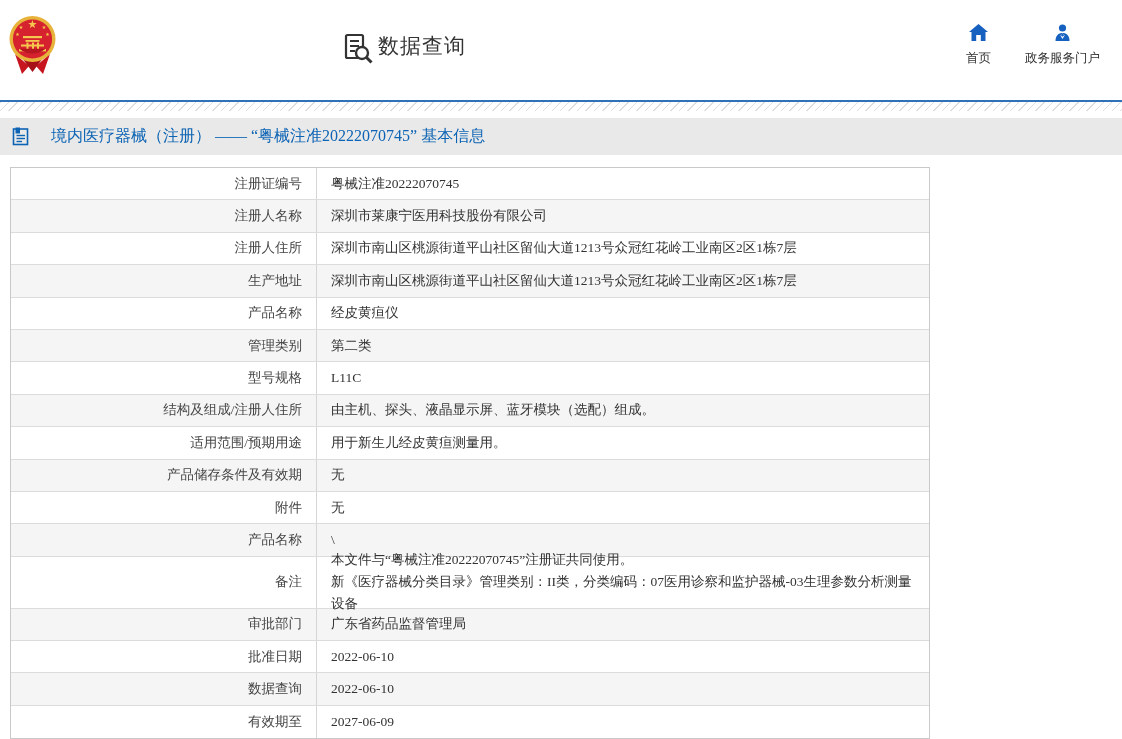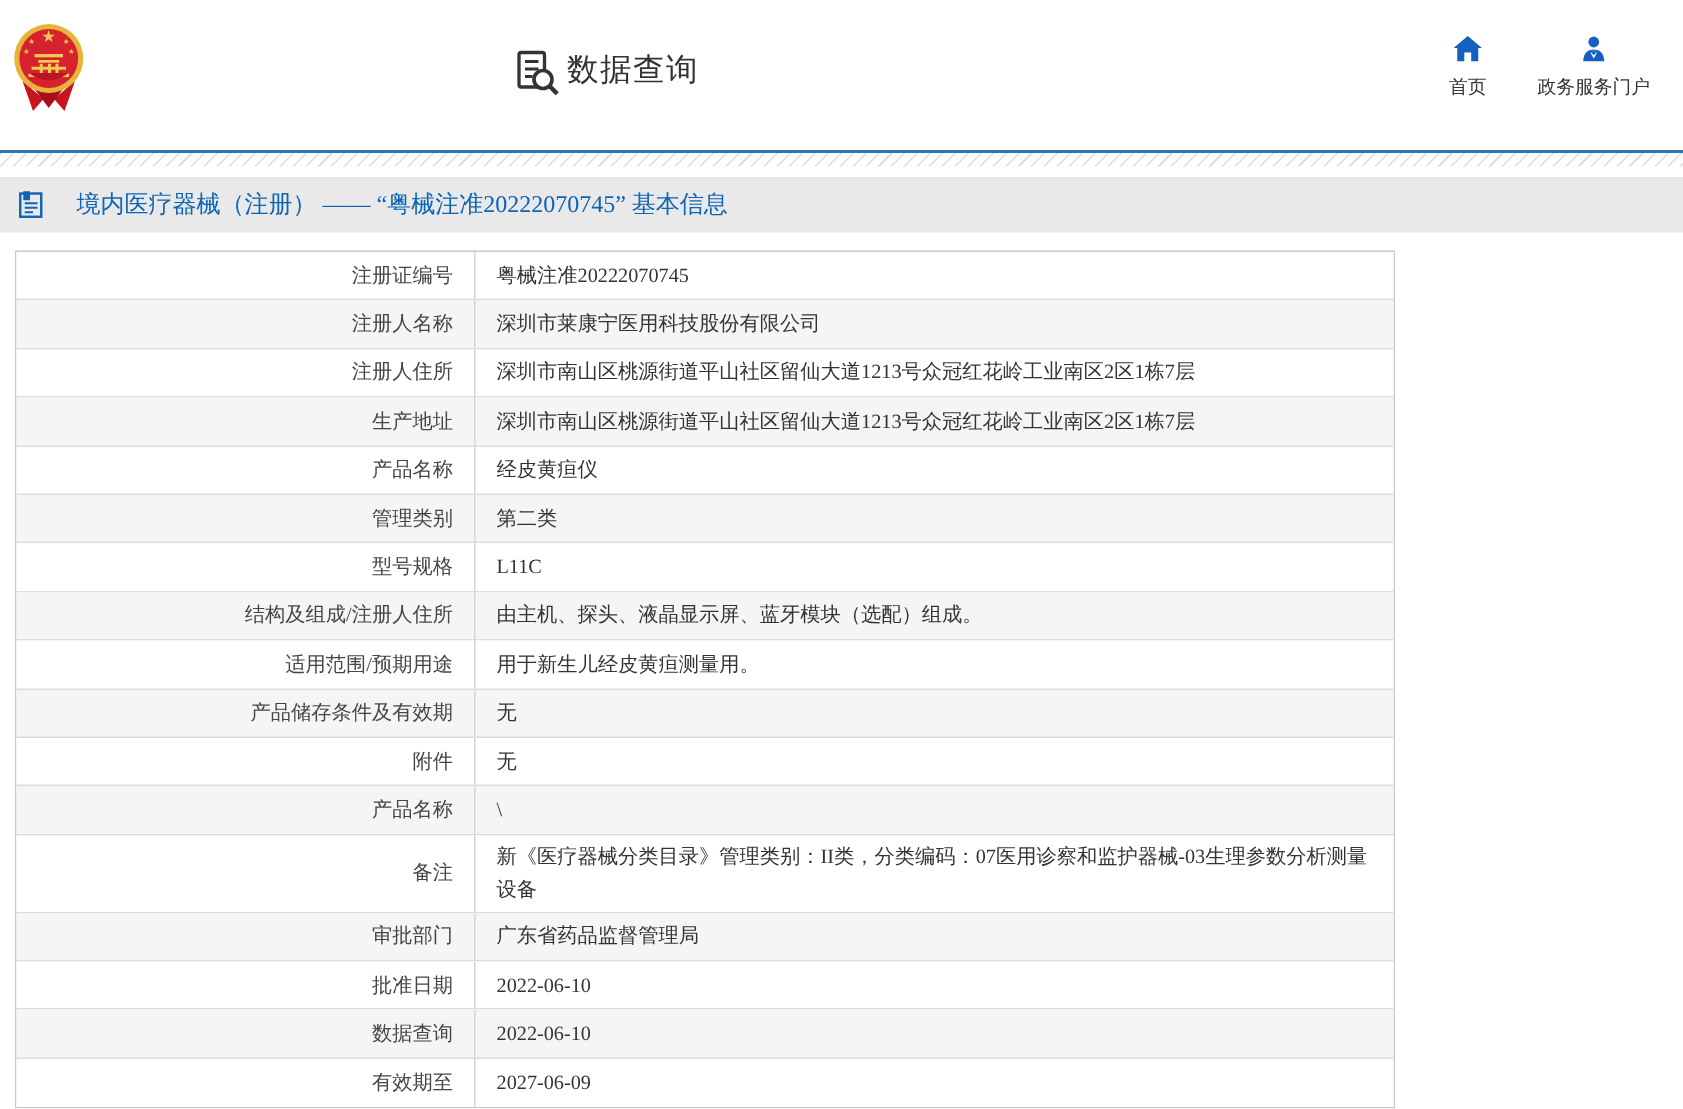--- a/index.html
+++ b/index.html
@@ -194,20 +194,21 @@
   </div>
 
   <div class="t-row">
     <div class="t-label">产品名称</div>
     <div class="t-value">\</div>
   </div>
 
   <div class="t-row tall">
     <div class="t-label">备注</div>
     <div class="t-value">
+        <div>本文件与“粤械注准20222070745”注册证共同使用。</div>
         <div>新《医疗器械分类目录》管理类别：II类，分类编码：07医用诊察和监护器械-03生理参数分析测量设备</div>
       </div>
   </div>
 
   <div class="t-row">
     <div class="t-label">审批部门</div>
     <div class="t-value">广东省药品监督管理局</div>
   </div>
 
   <div class="t-row">

